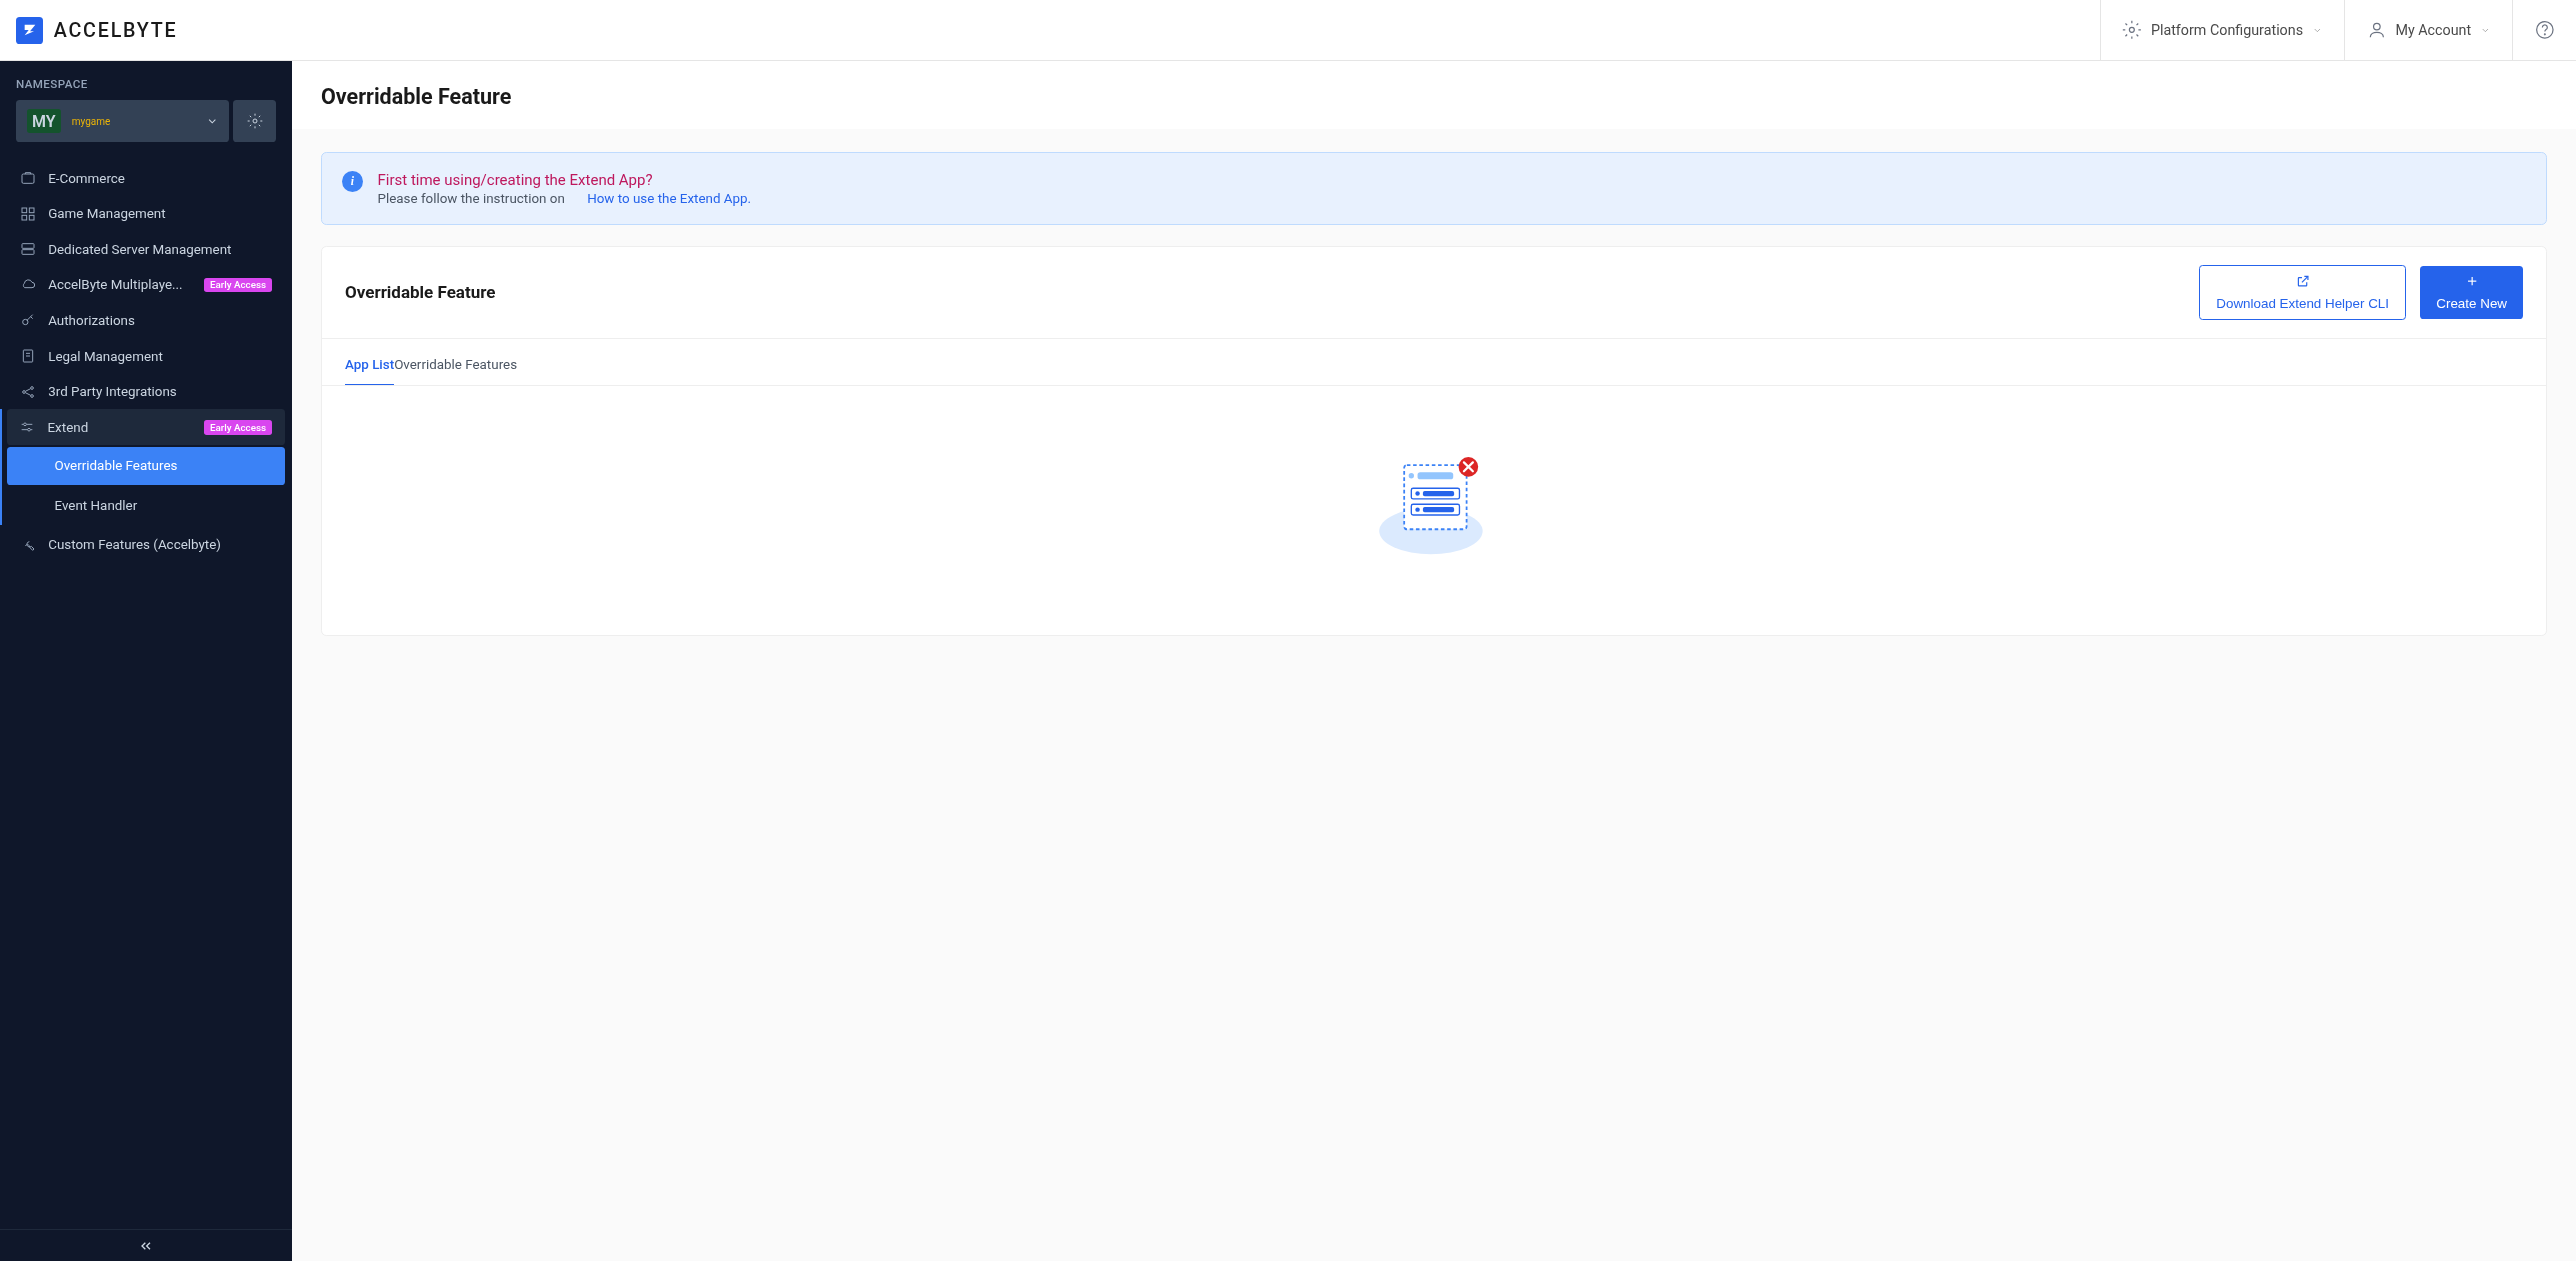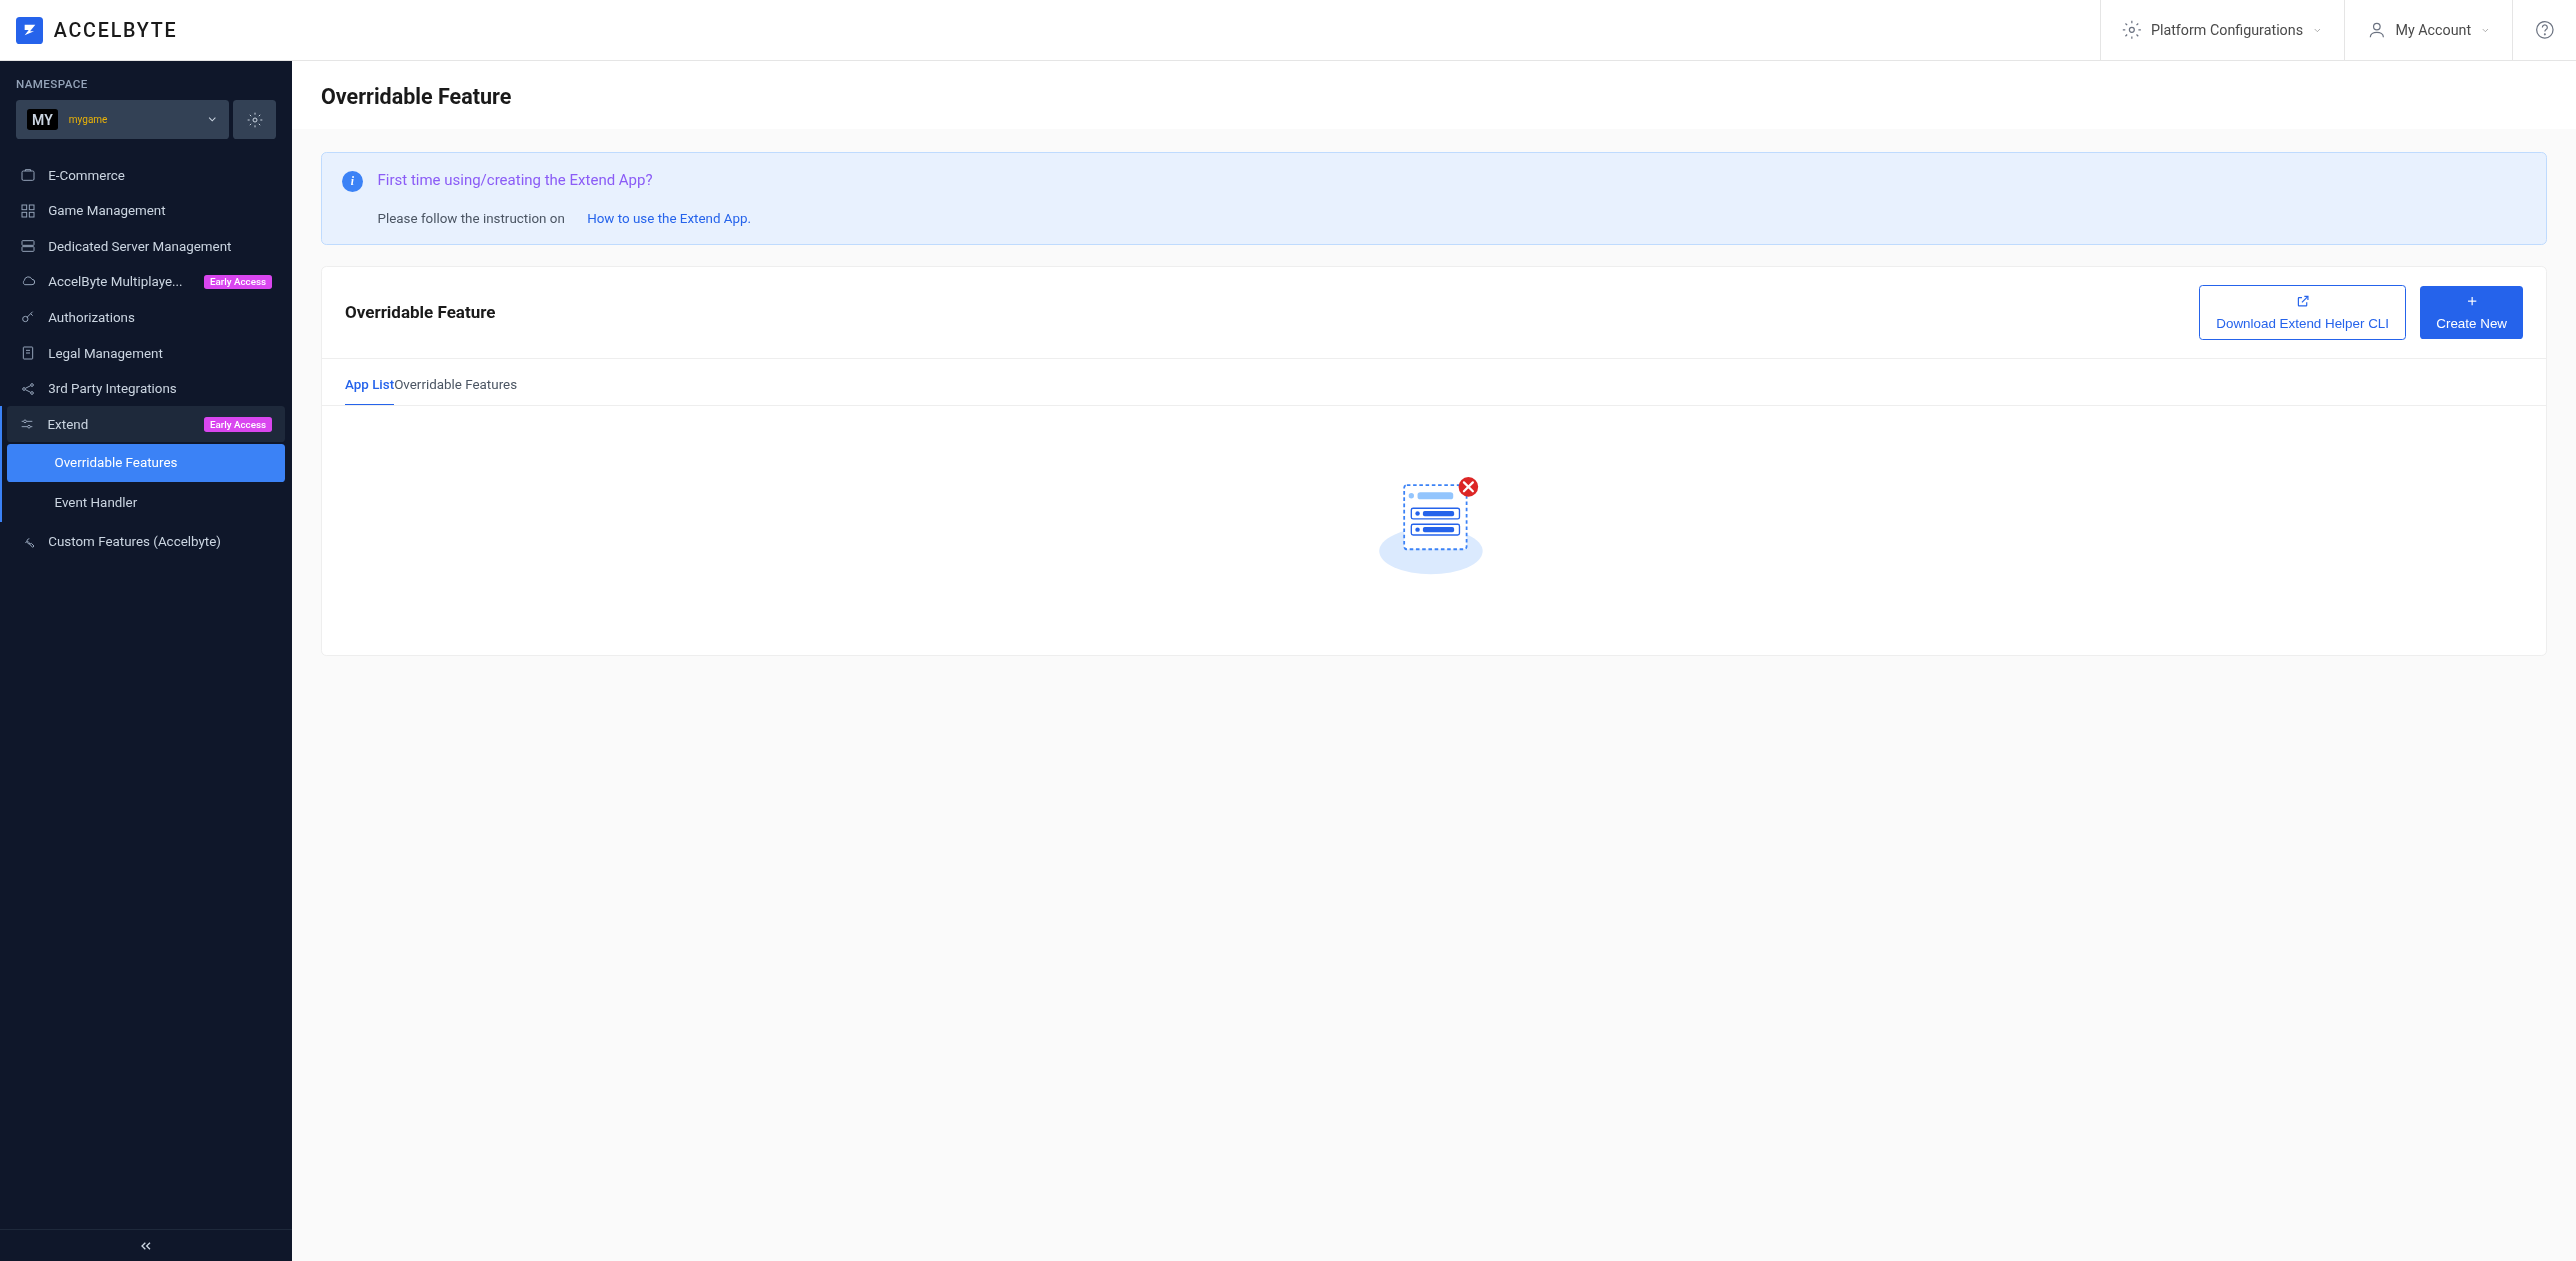--- a/index.html
+++ b/index.html
@@ -17,21 +17,21 @@
 .chev-down { width: 10.7px !important; height: 10.7px !important; stroke: #888 !important; }
 
 
 .body { flex: 1; display: flex; min-height: 0; }
 
 
 .sidebar { width: 292px; background: #0f172a; color: #cbd5e1; display: flex; flex-direction: column; position: relative; }
 .ns-label { font-size: 11.6px; letter-spacing: 0.4px; color: #94a3b8; padding: 16px 16px 9px; font-weight: 500; }
 .ns-row { display: flex; gap: 3.6px; padding: 0 16px 12.5px; }
 .ns-select { flex: 1; background: #334155; border-radius: 3.6px; display: flex; align-items: center; padding: 9px 10.7px; gap: 10.7px; cursor: pointer; }
-.ns-badge { background: #000000; padding: 2.7px 5.4px; border-radius: 2.7px; font-size: 14px; font-weight: 600; }
+.ns-badge { background: #14532d; padding: 2.7px 5.4px; border-radius: 2.7px; font-size: 16px; font-weight: 600; }
 .ns-name { flex: 1; font-size: 10px; color: #eab308; }
 .ns-gear { width: 43px; background: #334155; border-radius: 3.6px; display: flex; align-items: center; justify-content: center; cursor: pointer; }
 .ns-gear svg { width: 16px; height: 16px; stroke: #cbd5e1; fill: none; stroke-width: 1.5; }
 
 .nav { flex: 1; overflow-y: auto; padding: 5.4px 7.2px 0 7.2px; }
 .nav-item { display: flex; align-items: center; gap: 12.5px; padding: 9.8px 12.5px; font-size: 13.4px; color: #cbd5e1; cursor: pointer; border-radius: 3.6px; }
 .nav-item.expanded { background: #1e293b; }
 .nav-item svg { width: 16px; height: 16px; stroke: #94a3b8; fill: none; stroke-width: 1.5; flex-shrink: 0; }
 .nav-item .label { flex: 1; white-space: nowrap; overflow: hidden; text-overflow: ellipsis; }
 .badge-ea { background: #d946ef; color: #fff; font-size: 9.8px; padding: 1.8px 6.3px; border-radius: 2.7px; font-weight: 500; }
@@ -44,21 +44,21 @@
 .collapse-bar svg { width: 16px; height: 16px; stroke: #cbd5e1; fill: none; stroke-width: 2; }
 
 
 .main { flex: 1; display: flex; flex-direction: column; overflow-y: auto; background: #fafafa; }
 .page-title { font-size: 21.5px; font-weight: 700; padding: 23px 29px 19.7px; background: #fff; }
 .content { padding: 23px 29px; }
 
 .info-banner { background: #e8f1fe; border: 0.9px solid #bfdbfe; border-radius: 5.4px; padding: 18px 19.7px; display: flex; gap: 14.3px; align-items: flex-start; }
 .info-icon { width: 21.5px; height: 21.5px; background: #3b82f6; border-radius: 50%; color: #fff; display: flex; align-items: center; justify-content: center; font-size: 11.6px; font-weight: 700; font-style: italic; font-family: Georgia, serif; flex-shrink: 0; }
 .info-body { flex: 1; }
-.info-title { font-size: 15px; color: #8b5cf6; margin-bottom: 22px; }
+.info-title { font-size: 15px; color: #be185d; margin-bottom: 2px; }
 .info-sub { font-size: 13.4px; color: #4b5563; }
 .info-link { color: #2563eb; text-decoration: none; margin-left: 19px; cursor: pointer; }
 
 .panel { background: #fff; border-radius: 5.4px; margin-top: 21.5px; border: 0.9px solid #eee; }
 .panel-head { display: flex; align-items: center; padding: 18px 23px; border-bottom: 0.9px solid #eee; }
 .panel-title { font-size: 17px; font-weight: 700; flex: 1; }
 .btn { display: inline-flex; align-items: center; gap: 7.2px; padding: 8px 16px; border-radius: 3.6px; font-size: 13.4px; cursor: pointer; border: none; flex-direction: column; }
 .btn-outline { background: #fff; border: 0.9px solid #2563eb; color: #2563eb; margin-right: 14.3px; }
 .btn-primary { background: #2563eb; color: #fff; }
 .btn svg { width: 14.3px; height: 14.3px; stroke: currentColor; fill: none; stroke-width: 2; }

